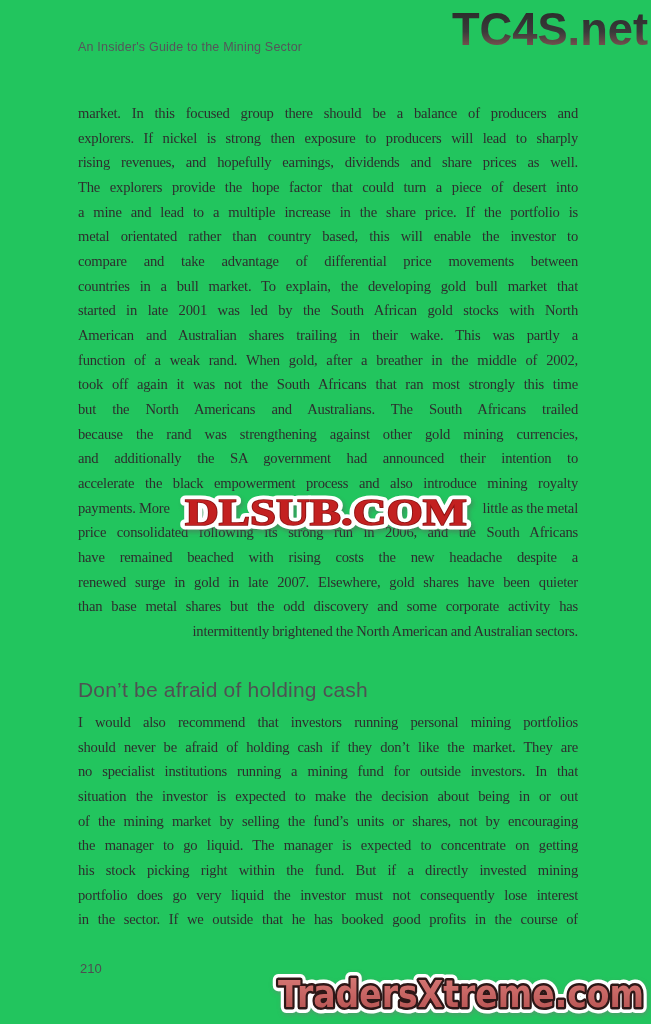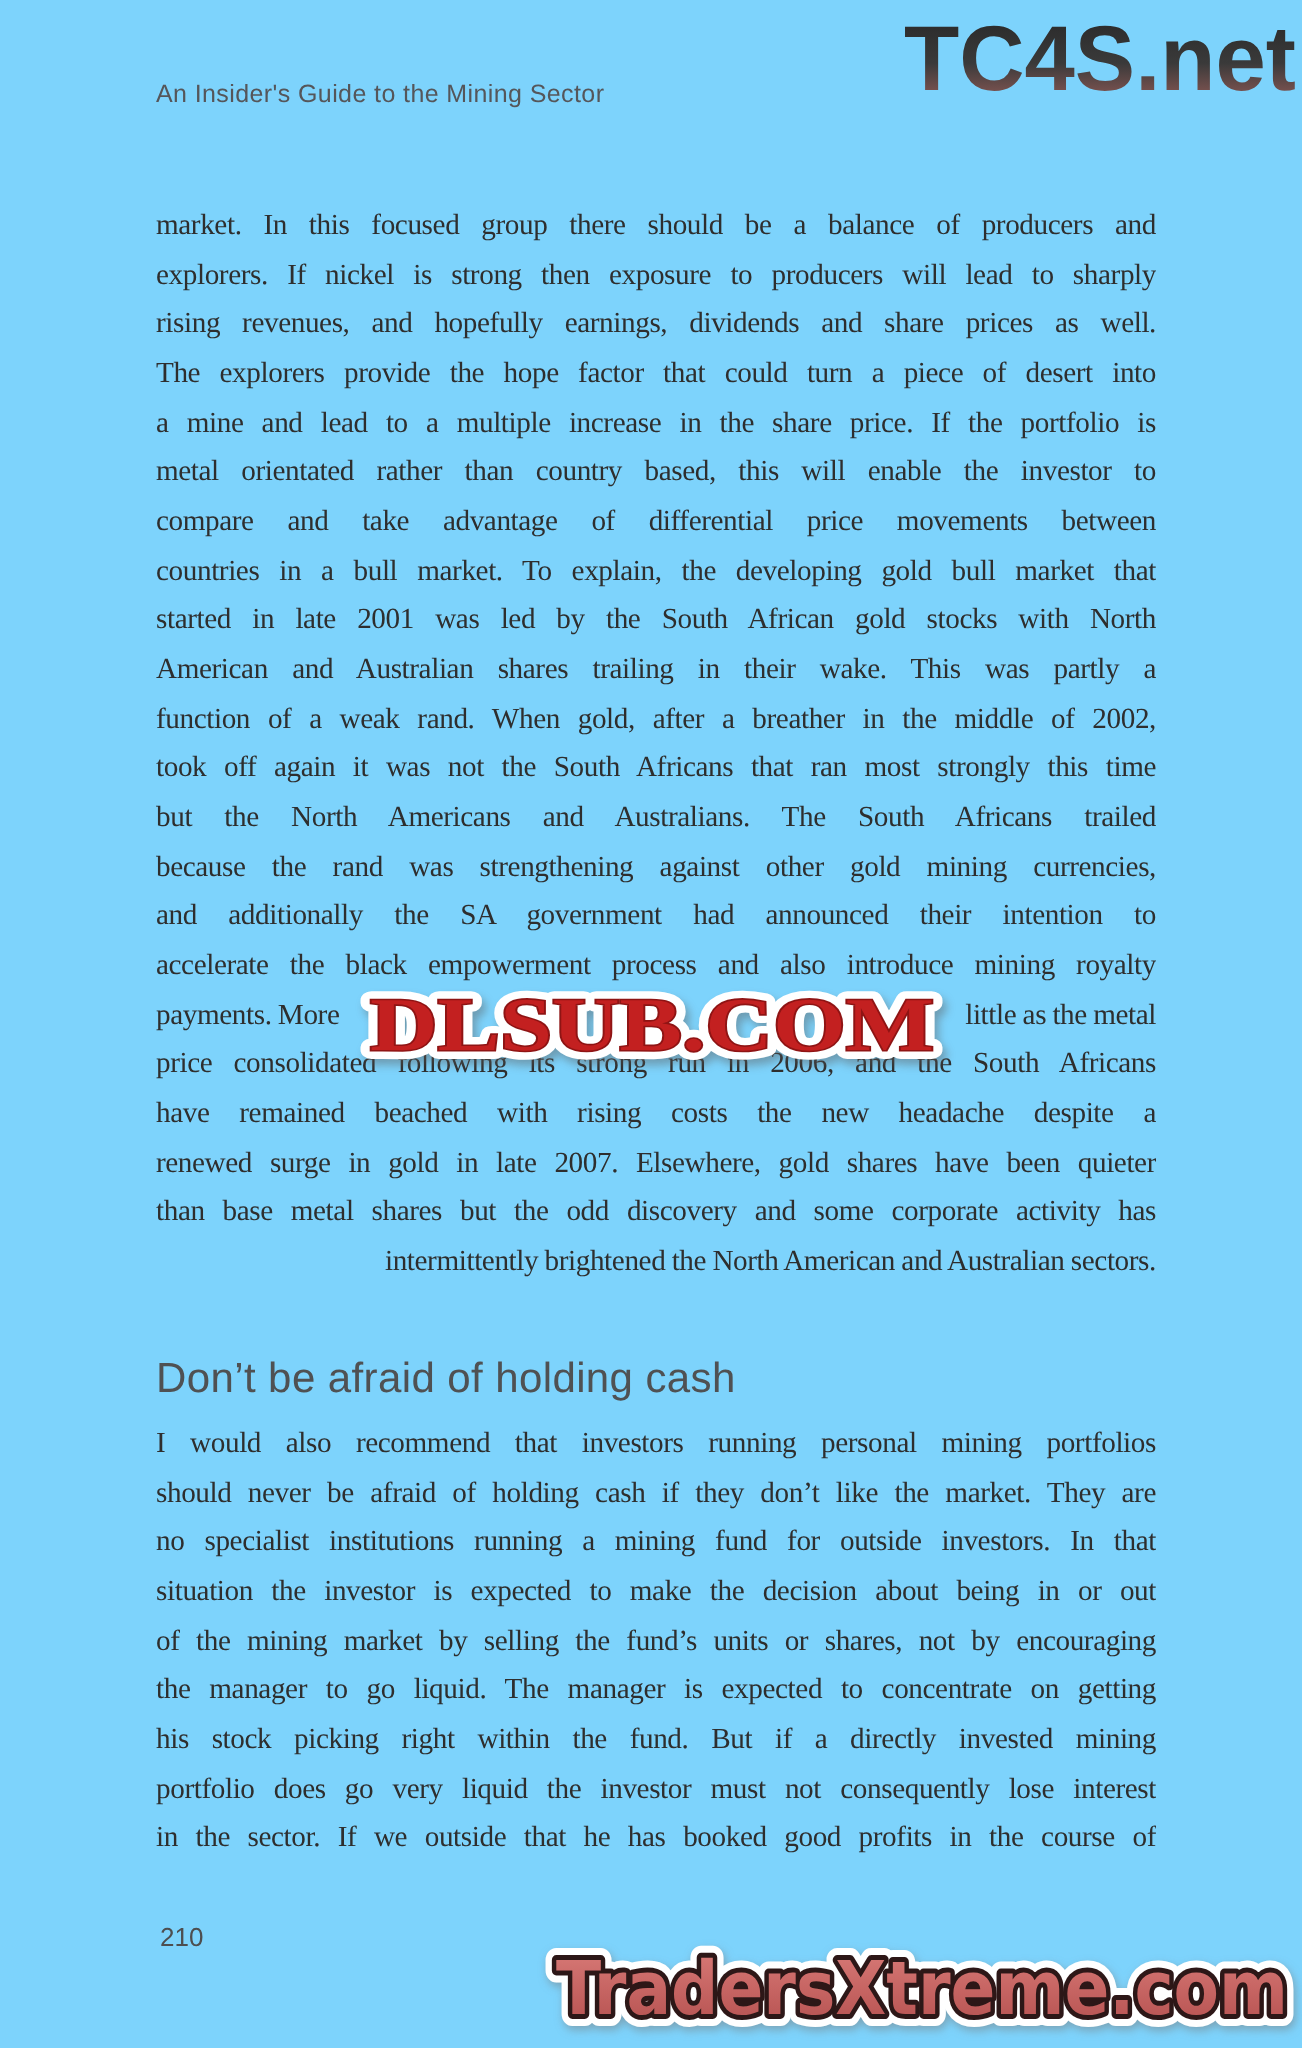--- a/index.html
+++ b/index.html
@@ -1,19 +1,19 @@
 <!DOCTYPE html>
 <html><head>
 <meta charset="utf-8">
 <style>
   html,body{margin:0;padding:0;background:#ffffff;}
   #page{
     position:relative;
     width:651px;height:1024px;
-    background:#7dd3fc;
+    background:#22c55e;
     overflow:hidden;
     font-family:"Liberation Serif", serif;
     color:#2b2b2b;
   }
   
   .running-header{
     position:absolute;left:78px;top:40px;
     font-family:"Liberation Sans", sans-serif;
     font-size:12.5px;color:#55565a;letter-spacing:.2px;
   }

